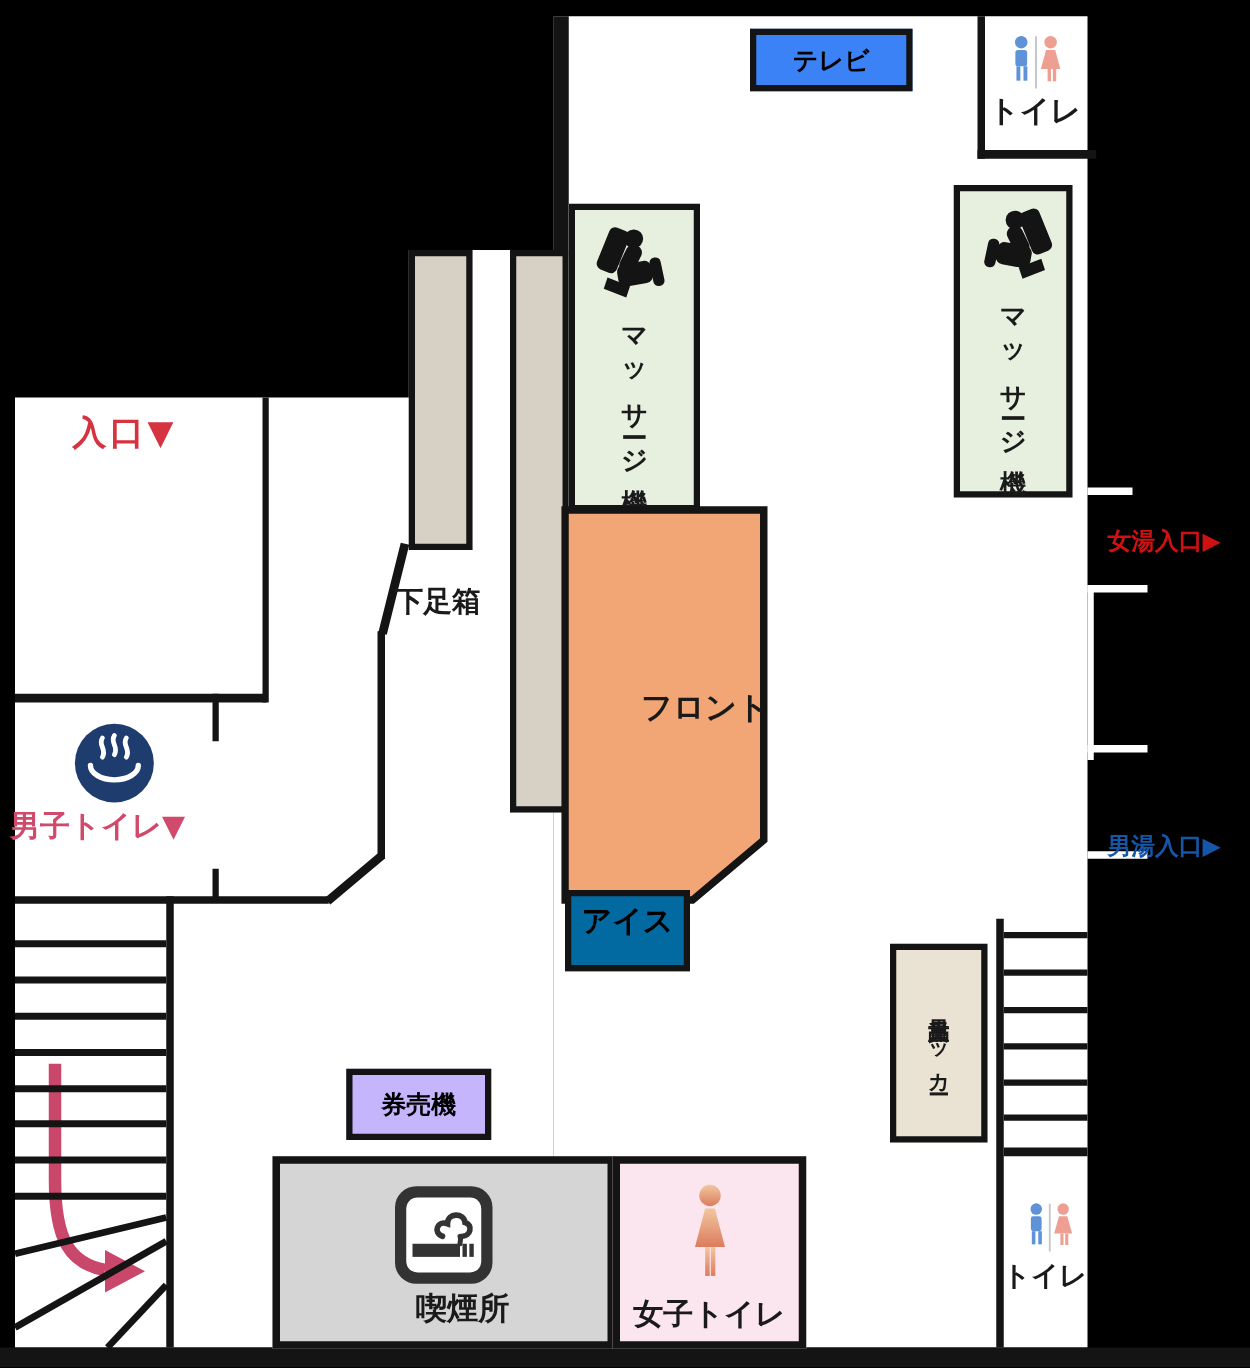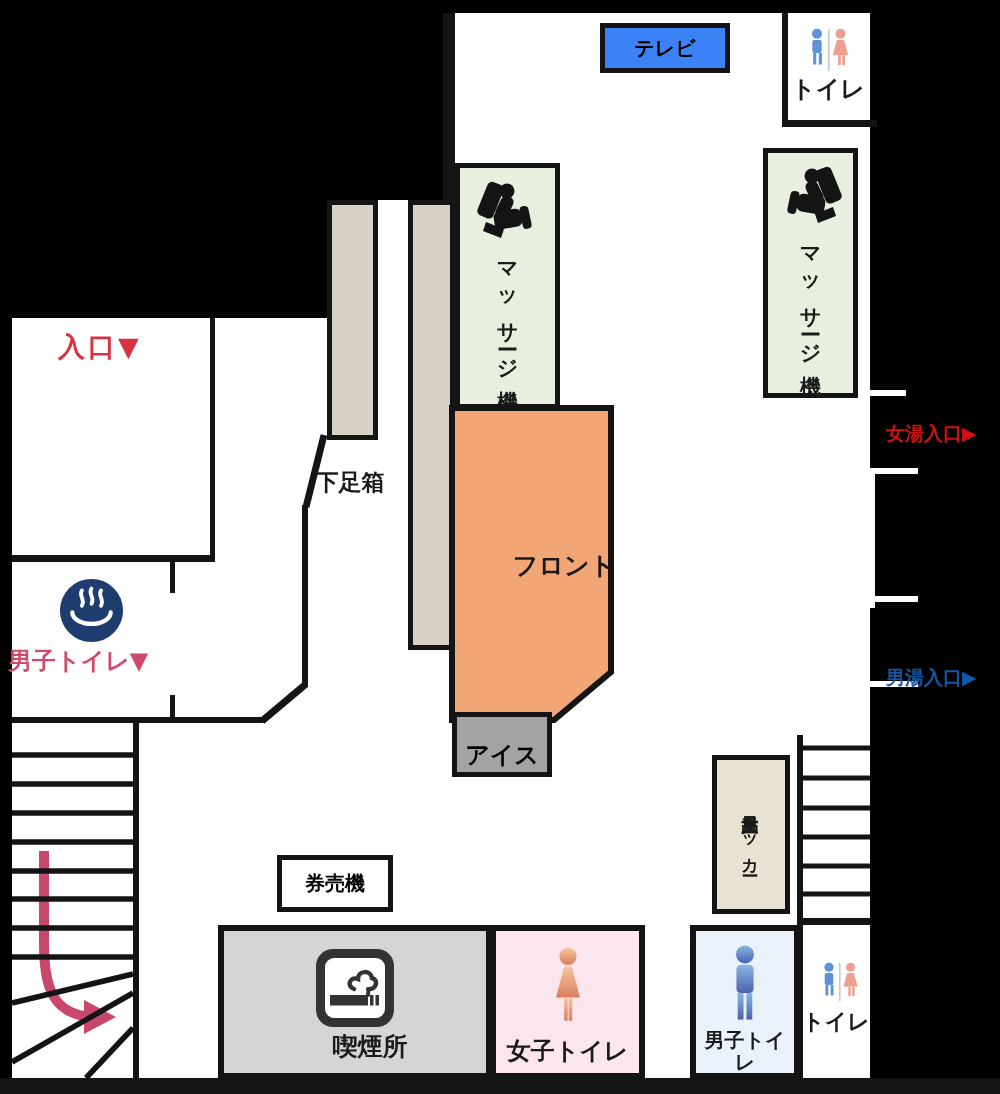--- a/index.html
+++ b/index.html
@@ -41,24 +41,24 @@
   #t4{left:870px;top:681px;width:48px;height:6px;}
   #t5{left:870px;top:468px;width:5px;height:140px;}
 
   
   #tv-box{left:600px;top:23px;width:130px;height:50px;background:#3b82f6;justify-content:center;font-size:20px;font-weight:600;}
   #massage-left{left:455px;top:163px;width:105px;height:246px;background:#e7efdf;padding-top:12px;}
   #massage-right{left:763px;top:148px;width:95px;height:250px;background:#e7efdf;padding-top:12px;}
   .massage-lbl{font-size:21px;letter-spacing:6px;margin-top:8px;}
   #front-wrap{position:absolute;left:449px;top:402px;width:166px;height:322px;}
   #front-lbl{top:150px;left:0;width:150px;font-size:25px;padding-left:40px;}
-  #ice-box{left:452px;top:712px;width:100px;height:65px;background:#a3a3a3;justify-content:flex-end;font-size:24px;font-weight:600;padding-bottom:1px;}
+  #ice-box{left:452px;top:712px;width:100px;height:65px;background:#0369a1;justify-content:flex-end;font-size:24px;font-weight:600;padding-bottom:19px;}
   #locker-box{left:712px;top:755px;width:78px;height:159px;background:#eae3d3;justify-content:center;}
   #locker-lbl{font-size:17px;letter-spacing:1px;}
-  #ticket-box{left:277px;top:855px;width:116px;height:57px;background:#ffffff;justify-content:center;font-size:20px;font-weight:600;}
+  #ticket-box{left:277px;top:855px;width:116px;height:57px;background:#c4b5fd;justify-content:center;font-size:20px;font-weight:600;}
   #smoking-box{left:218px;top:925px;width:274px;height:154px;background:#d5d5d5;border-width:6px;}
   #smoking-lbl{font-size:25px;font-weight:600;margin-top:4px;}
   #women-box{left:490px;top:925px;width:155px;height:154px;background:#fbe5ef;border-width:6px;}
   #women-lbl{font-size:24px;font-weight:600;margin-top:7px;}
   #men-box{left:690px;top:925px;width:110px;height:154px;background:#e9f2fb;border-width:6px;}
   #men-lbl{font-size:20px;font-weight:600;margin-top:0px;}
 
   
   #lbl-toilet-top{left:786px;top:76px;width:84px;font-size:24px;}
   #lbl-entrance{left:58px;top:332px;width:140px;font-size:27px;color:#d5333f;font-weight:700;letter-spacing:3px;text-align:left;}
@@ -241,35 +241,20 @@
         </linearGradient>
       </defs>
       <circle cx="25" cy="11" r="10" fill="url(#gw)"></circle>
       <path d="M20.5 23 h9 l9.5 36 h-28 z" fill="url(#gw)"></path>
       <rect x="20.5" y="59" width="4.2" height="27" fill="url(#gw)"></rect>
       <rect x="25.8" y="59" width="4.2" height="27" fill="url(#gw)"></rect>
     </svg>
     <span class="lbl" id="women-lbl" style="position:static;">女子トイレ</span>
   </div>
 
-  <div class="box" id="men-box">
-    <svg width="40" height="86" viewBox="0 0 44 98" style="margin-top:14px;">
-      <defs>
-        <linearGradient id="gm" x1="0" y1="0" x2="0" y2="1">
-          <stop offset="0" stop-color="#8ab7e4"></stop>
-            <stop offset="1" stop-color="#4c60ae"></stop>
-        </linearGradient>
-      </defs>
-      <circle cx="22" cy="11" r="10.5" fill="url(#gm)"></circle>
-      <rect x="12" y="23" width="20" height="33" rx="5" fill="url(#gm)"></rect>
-      <rect x="13.5" y="56" width="6.8" height="31" fill="url(#gm)"></rect>
-      <rect x="23.7" y="56" width="6.8" height="31" fill="url(#gm)"></rect>
-    </svg>
-    <span class="lbl" id="men-lbl" style="position:static;">男子トイレ</span>
-  </div>
 
   <svg id="wc-br-icon" width="40" height="44" viewBox="0 0 40 46">
     <circle cx="8.5" cy="5.5" r="4.8" fill="#5e93d8"></circle>
     <rect x="4" y="11.5" width="9" height="12.5" rx="2" fill="#5e93d8"></rect>
     <rect x="4.8" y="24" width="3" height="11" fill="#5e93d8"></rect>
     <rect x="10.2" y="24" width="3" height="11" fill="#5e93d8"></rect>
     <rect x="19" y="1" width="1.6" height="40" fill="#c4c9cf"></rect>
     <circle cx="31" cy="5.5" r="4.8" fill="#eda092"></circle>
     <path d="M27.5 11.5 h7 l4 14.5 h-15 z" fill="#eda092"></path>
     <rect x="28.7" y="26" width="2.6" height="9.5" fill="#eda092"></rect>

